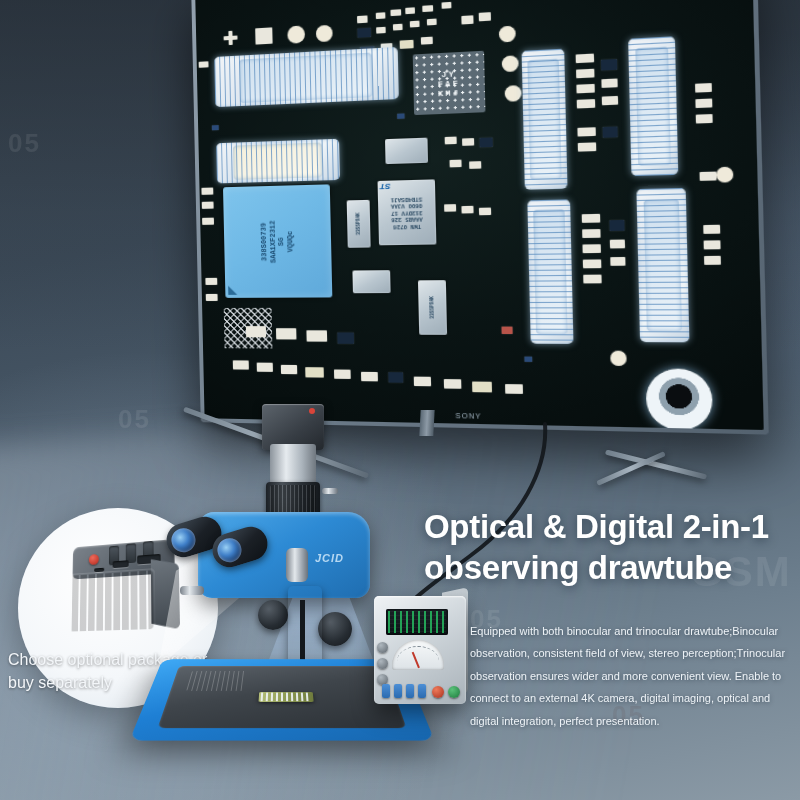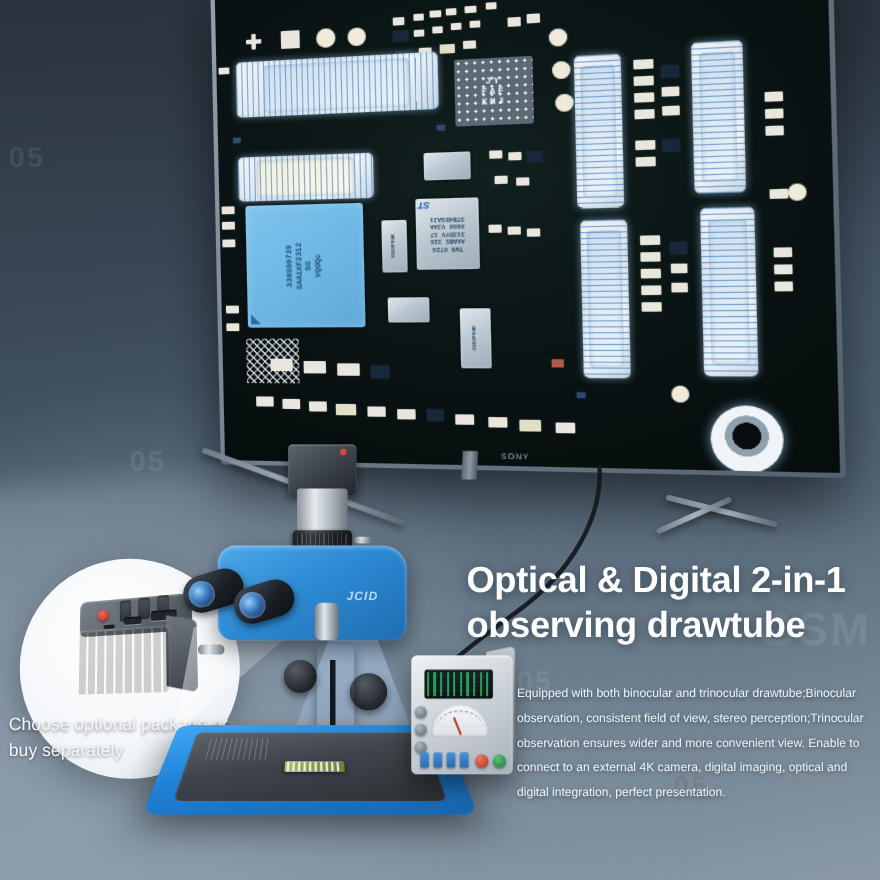--- a/index.html
+++ b/index.html
@@ -219,21 +219,21 @@
     position:absolute;left:116px;top:82px;width:54px;height:34px;border-radius:4px;
     background:linear-gradient(90deg,#1d2227,#4a5158 30%,#2a3036 65%,#14181c);
     box-shadow:0 2px 5px rgba(0,0,0,.5);
   }
   .sc-lensmount:after{
     content:"";position:absolute;inset:3px 4px;
     background:repeating-linear-gradient(90deg, rgba(255,255,255,.13) 0 1px, rgba(0,0,0,.25) 1px 4px);
     border-radius:3px;
   }
   .sc-head{
-    position:absolute;left:48px;top:96px;width:172px;height:86px;border-radius:16px 22px 14px 14px;
+    position:absolute;left:48px;top:112px;width:172px;height:86px;border-radius:16px 22px 14px 14px;
     background:linear-gradient(150deg,#4ea8e8 0%,#2d8ad4 45%,#1f6db0 100%);
     box-shadow:0 8px 20px rgba(0,0,0,.45), inset 0 2px 4px rgba(255,255,255,.35);
   }
   .sc-head .brand{
     position:absolute;right:26px;top:40px;color:#cfe8fa;font-size:11px;
     font-weight:700;letter-spacing:1px;font-style:italic;opacity:.85;
   }
   .eyepiece{
     position:absolute;width:56px;height:34px;border-radius:18px;
     background:linear-gradient(150deg,#45505b,#1b2026 55%,#0d1115);

